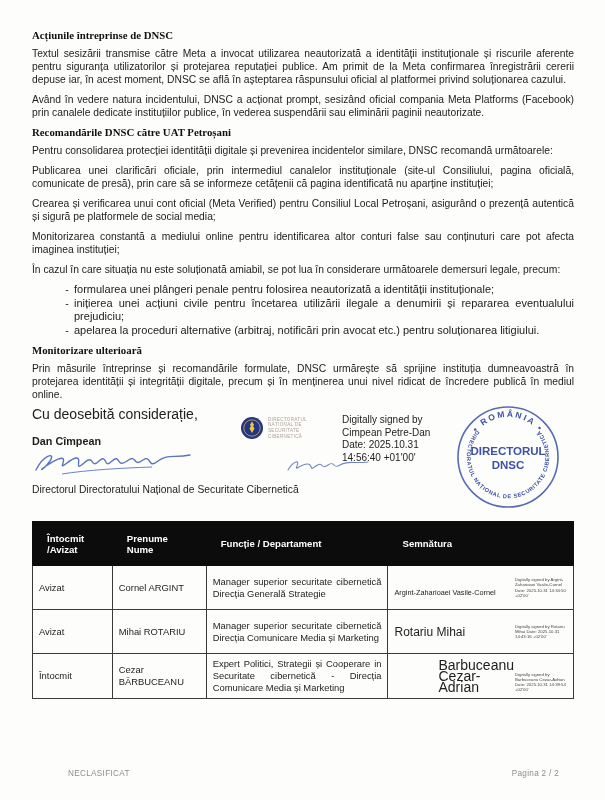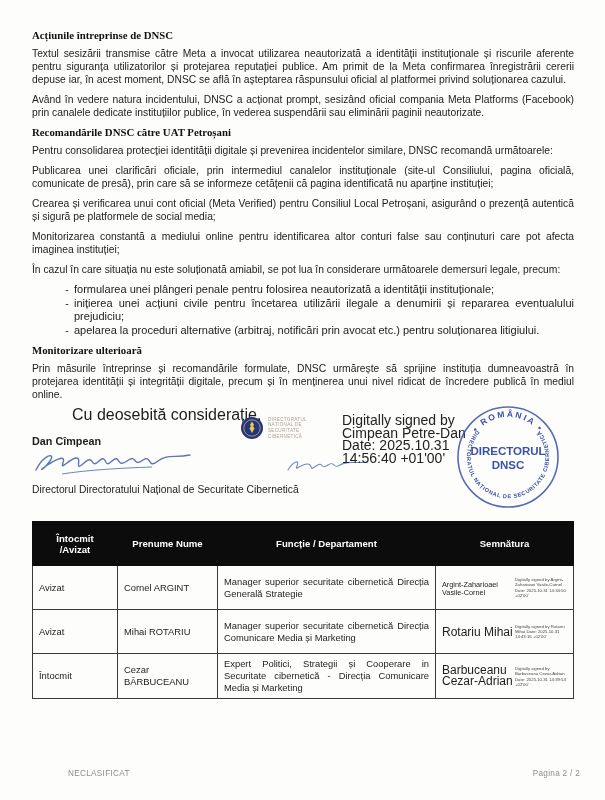--- a/index.html
+++ b/index.html
@@ -22,53 +22,53 @@
     font-size:10.3px; line-height:13px; text-align:justify;
     margin:0 0 7px 0; color:#222;
   }
   .bullets { margin:0 0 7px 0; }
   .bullet-item { display:flex; margin:0 0 1px 0; }
   .bullet-dash { width:14px; text-align:center; margin-left:28px; flex:0 0 auto; font-size:10.3px; line-height:13px; }
   .bullet-text { flex:1; font-size:11px; line-height:13px; text-align:justify; color:#222; }
 
   
   .sig-block { position:relative; height:104px; margin-top:4px; }
-  .closing { font-size:16px; line-height:13px; margin-bottom:0;margin-left:40px; }
+  .closing { font-size:14px; line-height:13px; margin-bottom:0; }
   .signer-name { position:absolute; left:0; top:27px; font-size:10.8px; font-weight:bold; }
   .sig-script-main { position:absolute; left:0; top:38px; }
   .signer-title { position:absolute; left:0; top:76px; font-size:10.3px; }
   .sig-logo { position:absolute; left:208px; top:8px; display:flex; align-items:center; gap:4px; }
   .sig-logo-text { font-size:4.6px; line-height:5.6px; color:#ad9f96; letter-spacing:0.3px; text-transform:uppercase; width:62px; }
   .sig-script-small { position:absolute; left:252px; top:46px; }
-  .sig-digital { position:absolute; left:310px; top:6px; font-size:14px; line-height:12.5px; color:#222; }
+  .sig-digital { position:absolute; left:310px; top:6px; font-size:10px; line-height:12.5px; color:#222; }
   .sig-digital span { display:block; }
   .sig-stamp { position:absolute; left:421px; top:-6px; }
 
   
   .tbl { width:542px; margin:9px 0 0 0; border-collapse:collapse; border:1.5px solid #1a1a1a; }
   .tbl th {
     background:#0c0c0c; color:#fff; font-size:9.6px; font-weight:bold;
-    text-align:center; padding:3px 14px; border:1px solid #0c0c0c; height:16px;
+    text-align:left; padding:3px 14px; border:1px solid #0c0c0c; height:16px;
   }
   .tbl td {
     border:1px solid #3a3a3a; font-size:9.4px; line-height:12px;
     padding:4px 6px; vertical-align:middle; color:#1d1d1d;
   }
   .tbl tr { height:44px; }
   .td-func { text-align:justify; }
   .sig-cell { display:flex; align-items:flex-end; gap:1px; }
   .sig-cell-name { flex:1 1 auto; }
   .sig-cell-note { flex:0 0 52px; font-size:4.3px; line-height:5.2px; color:#444; }
   .sn-small { font-size:7.3px; line-height:8.6px; }
   .sn-big { font-size:12px; line-height:14px; }
-  .sn-med { font-size:12px; line-height:11px; }
+  .sn-med { font-size:14px; line-height:11px;margin-left:44px; }
 
   
   .footer {
-    position:absolute; left:32px; right:25px; bottom:22px;
+    position:absolute; left:32px; right:46px; bottom:22px;
     display:flex; justify-content:space-between;
     font-size:8.2px; color:#8d8d8d; letter-spacing:0.3px;padding-left:36px;
   }
 
   .stamp-svg text { font-family:"Liberation Sans", sans-serif; }
 </style>
 </head>
 <body>
 
 <div class="page">

